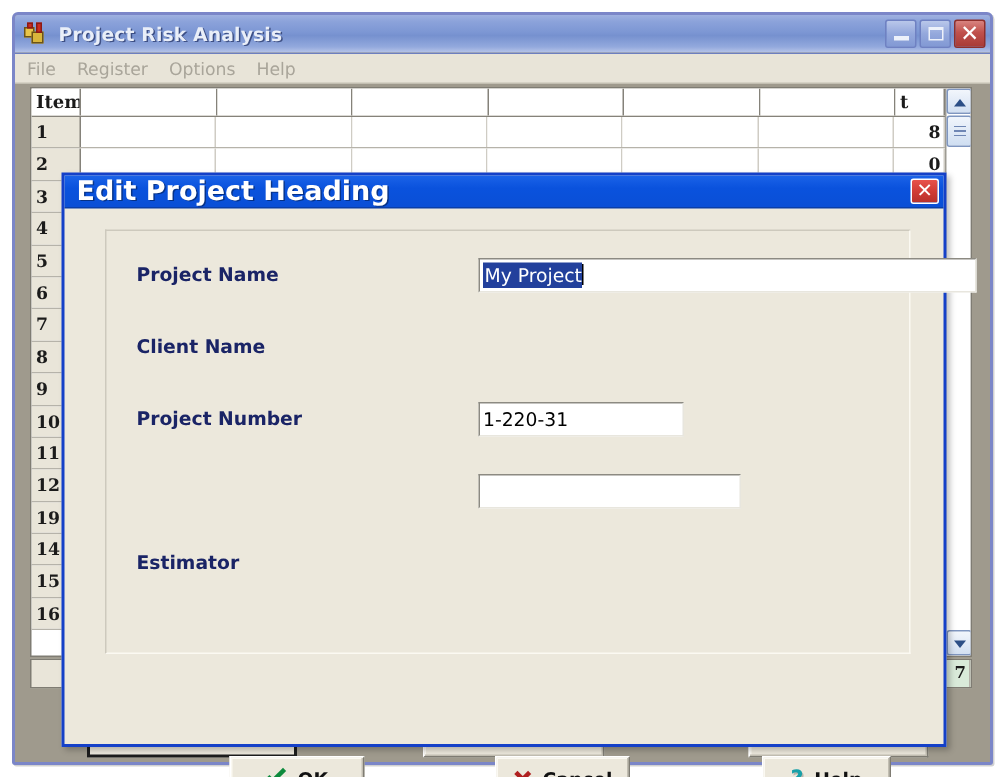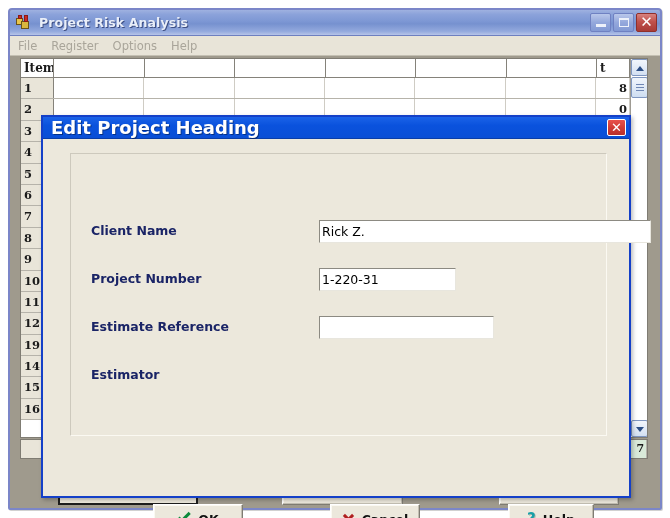--- a/index.html
+++ b/index.html
@@ -726,33 +726,35 @@
       </div>
 
       <div id="dialog">
         <div id="dlg-titlebar">
           <div id="dlg-title">Edit Project Heading</div>
           <div id="dlg-close">✕</div>
         </div>
 
         <div id="dlg-panel">
 
+          <div class="field-row" style="top:18px;">
+            <div class="field-label">Project Name</div>
+            <div class="field-input" style="left:248px;width:332px;"><span class="sel-text">My Project</span><span class="caret"></span></div>
+          </div>
 
           <div class="field-row" style="top:66px;">
             <div class="field-label">Client Name</div>
-            <div class="field-input" style="left:248px;width:332px;" placeholder="">Rick Z.</div>
           </div>
 
           <div class="field-row" style="top:114px;">
             <div class="field-label">Project Number</div>
             <div class="field-input" style="left:248px;width:137px;" placeholder="">1-220-31</div>
           </div>
 
           <div class="field-row" style="top:162px;">
-            <div class="field-label">Estimate Reference</div>
             <div class="field-input" style="left:248px;width:175px;" placeholder=""></div>
           </div>
 
           <div class="field-row" style="top:210px;">
             <div class="field-label">Estimator</div>
           </div>
 
         </div>
 
         <div id="dlg-buttons">

